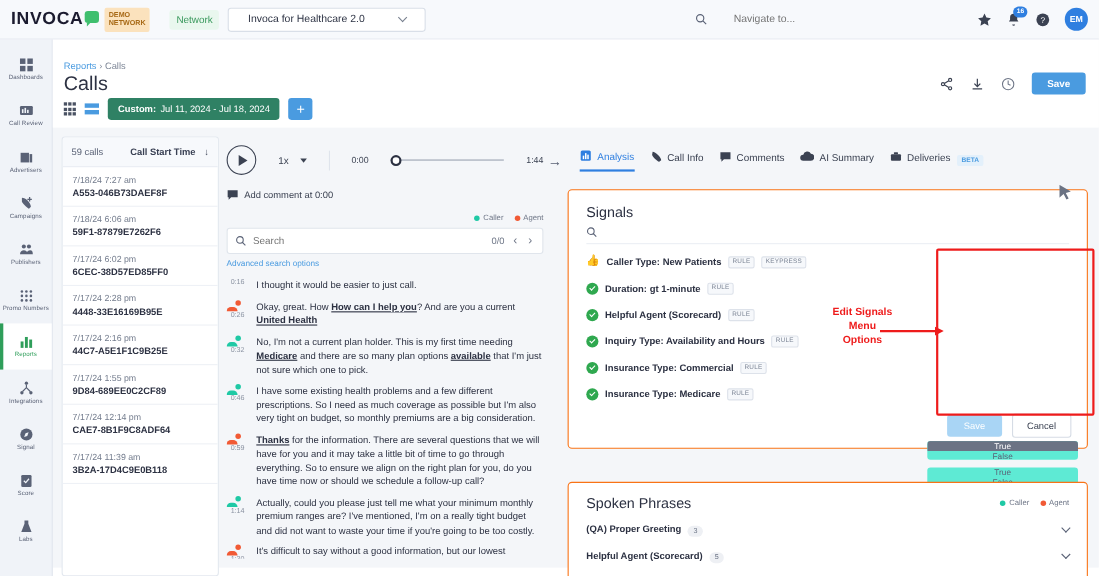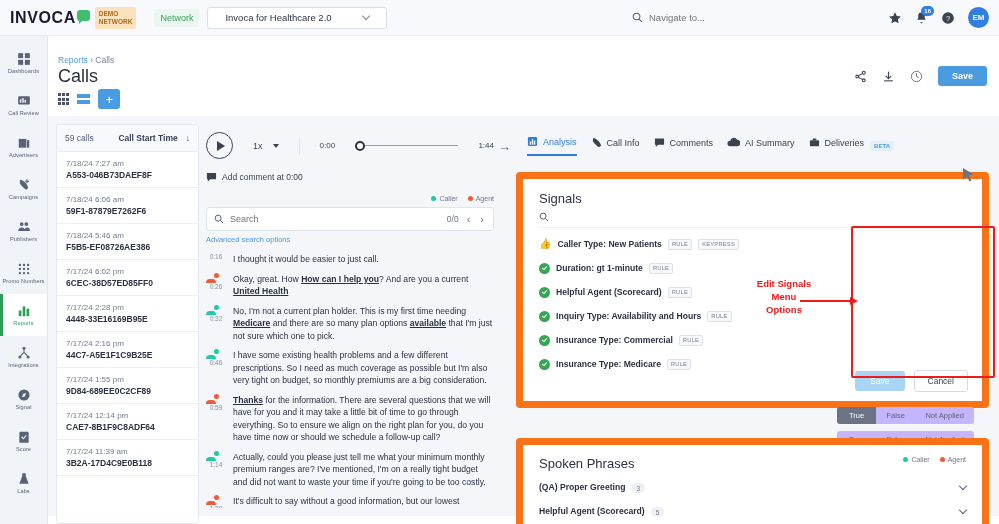--- a/index.html
+++ b/index.html
@@ -38,21 +38,21 @@
   .network-select {
     margin-left: 8px; width: 180px; height: 22px; background: #fff;
     border: 1px solid #d9dfe8; border-radius: 3px;
     display: flex; align-items: center; justify-content: space-between;
     padding: 0 17px; font-size: 9.5px; color: #2d3344;
   }
   .chev-d {
     width: 6px; height: 6px; border-right: 1.3px solid #78808f;
     border-bottom: 1.3px solid #78808f; transform: rotate(45deg); margin-top: -3px;
   }
-  .nav-search { position: absolute; left: 632px; display: flex; align-items: center; gap: 6px; }
+  .nav-search { position: absolute; left: 632px; display: flex; align-items: center; gap: 24px; }
   .nav-search input {
     border: none; background: transparent; font-size: 9.5px; color: #8b93a2;
     width: 150px; outline: none; font-family: "Liberation Sans", sans-serif;
   }
   .topbar-right { position: absolute; right: 10px; display: flex; align-items: center; gap: 13px; }
   .icon-btn { color: #4a5263; cursor: pointer; position: relative; display: flex; }
   .badge-count {
     position: absolute; top: -5px; right: -6px; background: #2f7fe0; color: #fff;
     font-size: 6px; font-weight: 700; border-radius: 7px; padding: 1px 3px; min-width: 11px;
     text-align: center; line-height: 8px;
@@ -170,21 +170,21 @@
   .tabsbar { position: absolute; top: 136px; left: 498px; width: 501px; display: flex; align-items: center; gap: 14px; }
   .arrow-right { color: #5a6276; font-size: 13px; cursor: pointer; margin-right: 2px; }
   .tab { display: flex; align-items: center; gap: 5px; font-size: 9px; color: #3b4252; padding-bottom: 7px; cursor: pointer; }
   .tab.active { color: #2f7fe0; border-bottom: 2px solid #2f7fe0; font-weight: 400; }
   .beta {
     background: #e3f0fb; color: #4a9be0; font-size: 6px; font-weight: 700;
     padding: 2px 4px; border-radius: 2px; margin-left: -8px;
   }
   .panel {
     position: absolute; left: 516px; width: 473px; background: #fff;
-    border: 7px solid #f97316; border-radius: 4px;
+    border: 1px solid #f97316; border-radius: 4px;
   }
   #signals-panel { top: 172px; height: 236px; }
   .panel-title { font-size: 13px; color: #2c3142; padding: 12px 16px 6px; }
   .sig-search { margin: 0 16px 4px; border-bottom: 1px solid #eceff4; padding-bottom: 5px; display: flex; align-items: center; gap: 6px; }
   .sig-search input { border: none; outline: none; font-size: 9px; flex: 1; background: transparent;
     font-family: "Liberation Sans", sans-serif; }
   .sig-row { display: flex; align-items: center; height: 24px; padding: 0 16px; gap: 6px; }
   .sig-name { font-size: 8.6px; color: #2c3142; font-weight: 700; }
   .tag { font-size: 5.8px; color: #7d8696; border: 1px solid #dde2ea; background: #f6f8fb;
     border-radius: 2px; padding: 1.5px 3px; letter-spacing: .2px; }
@@ -193,22 +193,22 @@
   .ck::after { content: ""; width: 4px; height: 2px; border-left: 1.4px solid #fff;
     border-bottom: 1.4px solid #fff; transform: rotate(-45deg); margin-top: -1px; }
   .thumb { color: #2fa84f; font-size: 10px; line-height: 10px; flex: 0 0 11px; }
 
   .toggle-col { position: absolute; top: 228px; right: 8px; width: 137px; }
   .red-box {
     position: absolute; top: 226px; right: 4px; width: 144px; height: 152px;
     border: 2px solid #ee1b1b; border-radius: 2px; pointer-events: none;
   }
   .tgl {
-    display: flex; background: #c4b5fd; border-radius: 3px; overflow: hidden;
-    height: 17px; margin-bottom: 7px;
+    display: flex; background: #5eead4; border-radius: 3px; overflow: hidden;
+    height: 17px; margin-bottom: 7px; flex-direction: column;
   }
   .tgl div {
     flex: 1; font-size: 7.5px; color: #5a6276; display: flex; align-items: center;
     justify-content: center; cursor: pointer;
   }
   .tgl div.sel { background: #6b7384; color: #fff; }
   .tgl div.wide { flex: 1.5; }
   .panel-actions {
     position: absolute; bottom: 9px; right: 14px; display: flex; gap: 9px; align-items: center;
   }
@@ -395,20 +395,24 @@
           <i></i>
           <i></i>
           <i></i>
           <i></i>
           <i></i>
       </span>
       <span class="list-ic">
           <i></i>
           <i></i>
         </span>
+      <span class="date-pill">
+        <b>Custom:</b>
+        <span>Jul 11, 2024 - Jul 18, 2024</span>
+      </span>
       <span class="plus-btn">+</span>
     </div>
 
     <div class="head-actions">
       <span class="icon-btn">
         <svg width="13" height="13" viewBox="0 0 24 24" fill="none" stroke="#3b4252" stroke-width="2">
           <circle cx="18" cy="5" r="2.6"></circle>
             <circle cx="6" cy="12" r="2.6"></circle>
             <circle cx="18" cy="19" r="2.6"></circle>
           <line x1="8.3" y1="10.8" x2="15.7" y2="6.2"></line>
@@ -443,24 +447,20 @@
     <div id="call-rows">
         <div class="cl-row">
           <div class="t">7/18/24 7:27 am</div>
           <div class="id">A553-046B73DAEF8F</div>
         </div>
         <div class="cl-row">
           <div class="t">7/18/24 6:06 am</div>
           <div class="id">59F1-87879E7262F6</div>
         </div>
         <div class="cl-row">
-          <div class="t">7/18/24 5:46 am</div>
-          <div class="id">F5B5-EF08726AE386</div>
-        </div>
-        <div class="cl-row">
           <div class="t">7/17/24 6:02 pm</div>
           <div class="id">6CEC-38D57ED85FF0</div>
         </div>
         <div class="cl-row">
           <div class="t">7/17/24 2:28 pm</div>
           <div class="id">4448-33E16169B95E</div>
         </div>
         <div class="cl-row">
           <div class="t">7/17/24 2:16 pm</div>
           <div class="id">44C7-A5E1F1C9B25E</div>
@@ -689,21 +689,21 @@
     <span>Edit Signals</span><br>
     <span>Menu</span><br>
     <span>Options</span>
   </div>
   <svg class="annot-arrow" viewBox="0 0 58 10">
     <line x1="0" y1="5" x2="50" y2="5" stroke="#ee1b1b" stroke-width="2"></line>
     <polygon points="50,1 58,5 50,9" fill="#ee1b1b"></polygon>
   </svg>
 
   <div class="panel" id="phrases-panel">
-    <div style="display:flex;align-items:flex-start;justify-content:space-between;padding:11px 16px 4px;">
+    <div style="display:flex;align-items:center;justify-content:space-between;padding:11px 16px 4px;">
       <span style="font-size:13px;color:#2c3142;">Spoken Phrases</span>
       <span class="legend" style="margin:0;">
         <span>
             <i class="dot" style="background:#1fc9a5"></i>
           <span>Caller</span>
           </span>
         <span>
             <i class="dot" style="background:#f15a35"></i>
           <span>Agent</span>
           </span>

